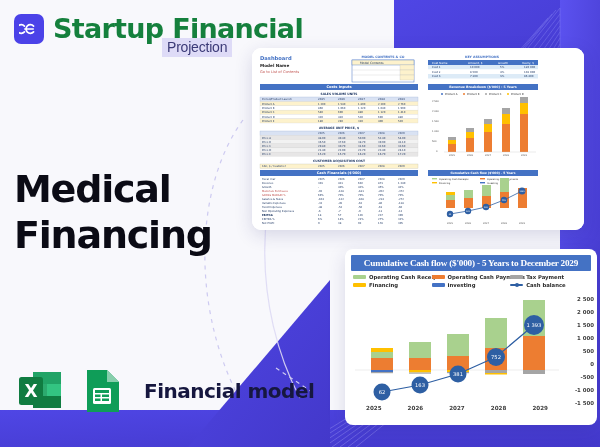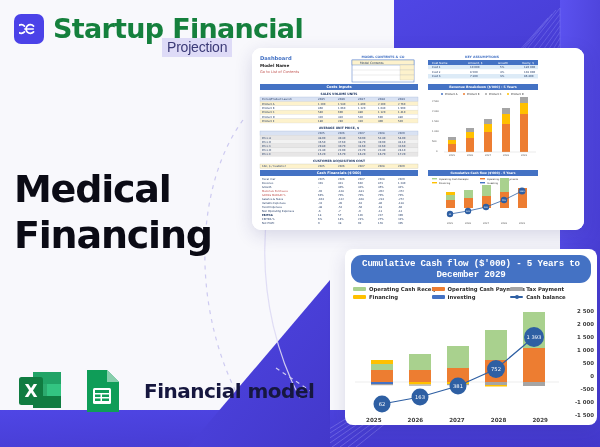--- a/index.html
+++ b/index.html
@@ -39,22 +39,22 @@
   .dash-card{position:absolute;left:252px;top:48px;width:332px;height:182px;
     background:#ffffff;border-radius:9px;
     box-shadow:0 5px 18px rgba(40,40,110,.16);overflow:hidden;}
   .dash-inner{position:absolute;inset:0;}
 
   
   .cf-card{position:absolute;left:345px;top:249px;width:252px;height:176px;
     background:#ffffff;border-radius:8px;
     box-shadow:0 5px 18px rgba(40,40,110,.15);overflow:hidden;}
   .cf-title{margin:6px 6px 0 6px;background:#4472c4;color:#fff;text-align:center;
-    font-size:9.2px;font-weight:bold;padding:3px 0 3px 0;border-radius:11px;
-    font-family:Liberation Mono, monospace;letter-spacing:-0.2px;}
+    font-size:9.2px;font-weight:bold;padding:3px 0 3px 0;border-radius:1px;
+    font-family:Liberation Serif, serif;letter-spacing:-0.2px;}
   .cf-legend{display:flex;flex-wrap:wrap;margin:3px 8px 0 8px;}
   .cf-legend .li{display:flex;align-items:center;width:33.3%;margin-bottom:2px;}
   .cf-legend .sw{width:13px;height:3.5px;margin-right:3px;flex:0 0 auto;border-radius:1px;}
   .cf-legend .lt{font-size:5.3px;font-weight:bold;color:#2b2b2b;
     font-family:"DejaVu Sans", sans-serif;white-space:nowrap;}
   .cf-plot{position:relative;margin-top:2px;height:120px;}
   .cf-axis{position:absolute;right:3px;top:0;width:30px;height:112px;}
   .cf-axis div{position:absolute;right:0;font-size:5.4px;font-weight:bold;color:#3c3c3c;
      font-family:"DejaVu Sans", sans-serif;}
   .cf-xlabels{position:absolute;left:8px;right:36px;bottom:1px;display:flex;}

